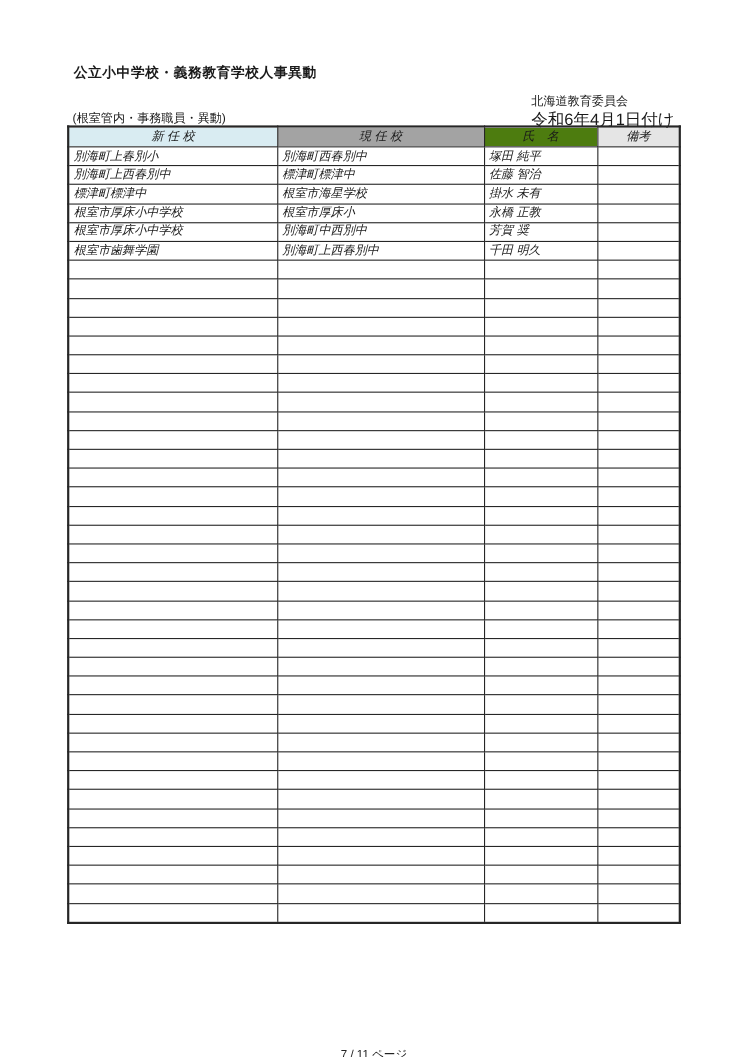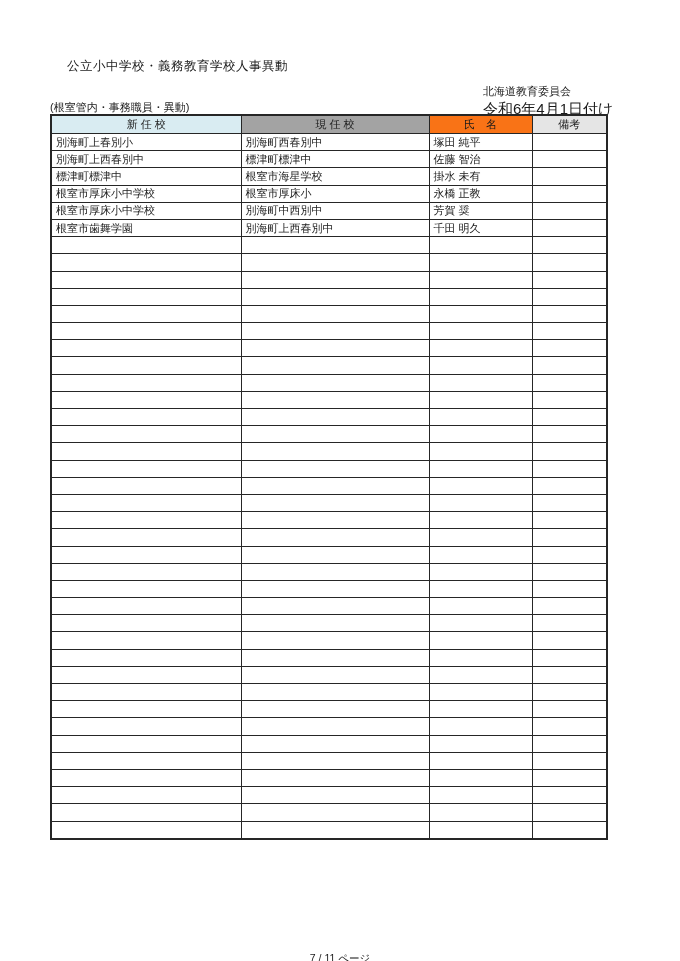--- a/index.html
+++ b/index.html
@@ -13,54 +13,55 @@
     position: relative;
     font-family: "Liberation Sans", "DejaVu Sans", sans-serif;
     color: #1a1a1a;
     overflow: hidden;
   }
   .page-title {
     position: absolute;
     left: 67px;
     top: 58px;
     font-size: 12.5px;
-    font-weight: normal;
+    font-weight: bold;
     letter-spacing: 0.5px;
     white-space: pre;
   }
   .org-line {
     position: absolute;
     left: 483px;
     top: 84px;
     font-size: 11px;
     white-space: pre;
     text-align: center;
   }
   .scope-line {
     position: absolute;
-    left: 50px;
+    left: 66px;
     top: 100px;
     font-size: 11px;
     white-space: pre;
   }
   .date-line {
     position: absolute;
     left: 483px;
     top: 100px;
     font-size: 15px;
     white-space: pre;
   }
   table.personnel {
     position: absolute;
-    left: 50px;
+    left: 61px;
     top: 114px;
     border-collapse: collapse;
     table-layout: fixed;
     width: 556px;
     border: 2px solid #262626;
+    font-style: italic;
   }
   table.personnel th,
   table.personnel td {
     border: 1px solid #262626;
     font-size: 11px;
     font-weight: normal;
     padding: 0 0 0 4px;
     overflow: hidden;
     white-space: pre;
     vertical-align: middle;
@@ -97,21 +98,21 @@
   <colgroup>
     <col style="width:190px">
     <col style="width:188px">
     <col style="width:103px">
     <col style="width:75px">
   </colgroup>
   <thead>
     <tr>
       <th style="background: rgb(217, 236, 242);">新 任 校</th>
       <th style="background: #a3a3a3;">現 任 校</th>
-      <th style="background: #f97316;">氏　名</th>
+      <th style="background: #4d7c0f;">氏　名</th>
       <th style="background: #e5e5e5;">備考</th>
     </tr>
   </thead>
   <tbody>
       <tr>
         <td>別海町上春別小</td>
         <td>別海町西春別中</td>
         <td>塚田 純平</td>
         <td></td>
       </tr>

